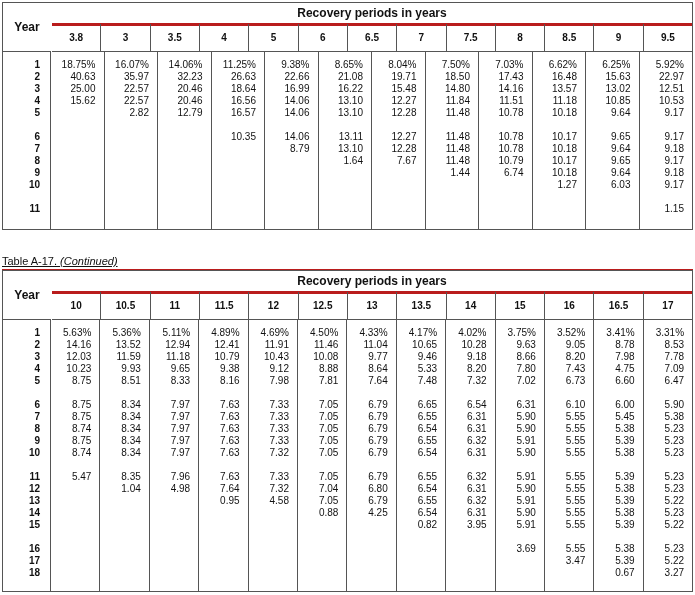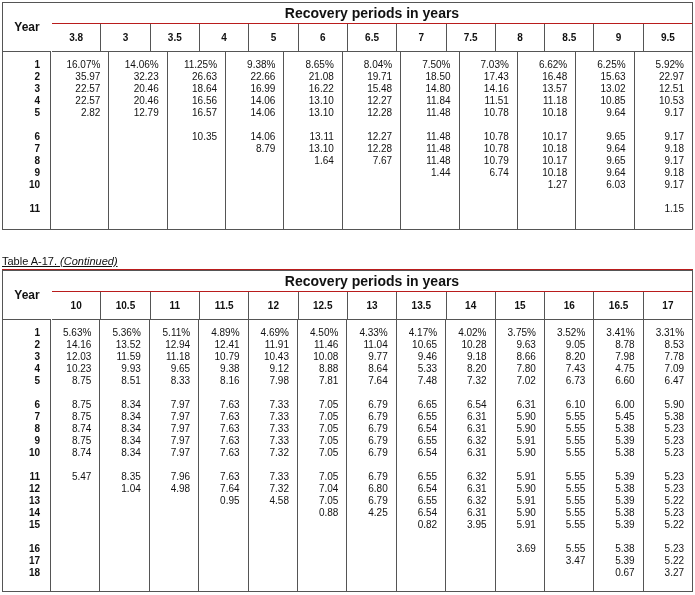--- a/index.html
+++ b/index.html
@@ -1,21 +1,21 @@
 <!DOCTYPE html>
 <html><head>
 <meta charset="utf-8">
 <style>
   html,body{margin:0;padding:0;background:#fff;}
   body{width:695px;height:595px;position:relative;overflow:hidden;font-family:"Liberation Sans",sans-serif;color:#111;}
   .tbl{position:absolute;left:2px;border:1px solid #555;box-sizing:border-box;}
   .t1{top:2px;width:691px;height:228px;}
   .t2{top:270px;width:691px;height:322px;}
   .yearhdr{position:absolute;left:0;top:0;width:48px;height:48px;display:flex;align-items:center;justify-content:center;font-weight:bold;font-size:12px;border-bottom:1px solid #555;}
-  .grouphdr{position:absolute;left:49px;right:0;top:0;height:20px;display:flex;align-items:center;justify-content:center;font-weight:bold;font-size:14px;border-bottom:1px solid #b91c1c;}
+  .grouphdr{position:absolute;left:49px;right:0;top:0;height:20px;display:flex;align-items:center;justify-content:center;font-weight:bold;font-size:12px;border-bottom:3px solid #b91c1c;}
   .colhdrs{position:absolute;left:49px;right:0;top:21px;height:27px;display:flex;border-bottom:1px solid #555;}
   .colhdr{flex:1;display:flex;align-items:center;justify-content:center;font-weight:bold;font-size:10px;border-right:1px solid #555;}
   .colhdr:last-child{border-right:none;}
   .body{position:absolute;left:0;right:0;top:49px;bottom:0;display:flex;}
   .years{width:48px;border-right:1px solid #555;padding-top:7px;box-sizing:border-box;}
   .cols{flex:1;display:flex;}
   .col{flex:1;border-right:1px solid #555;padding-top:7px;box-sizing:border-box;}
   .col:last-child{border-right:none;}
   .cell{height:12px;line-height:12px;font-size:10px;text-align:right;padding-right:8px;white-space:nowrap;}
   .ycell{height:12px;line-height:12px;font-size:10px;font-weight:bold;text-align:right;padding-right:10px;}
@@ -55,20 +55,35 @@
         <div class="ycell">6</div>
         <div class="ycell">7</div>
         <div class="ycell">8</div>
         <div class="ycell">9</div>
         <div class="ycell">10</div>
         <div class="gap"></div>
         <div class="ycell">11</div>
       </div>
     <div class="cols" id="t1-cols">
         <div class="col">
+          <div class="cell">18.75%</div>
+          <div class="cell">40.63</div>
+          <div class="cell">25.00</div>
+          <div class="cell">15.62</div>
+          <div class="cell"></div>
+          <div class="cell"></div>
+          <div class="cell"></div>
+          <div class="cell"></div>
+          <div class="cell"></div>
+          <div class="cell"></div>
+          <div class="cell"></div>
+          <div class="cell"></div>
+          <div class="cell"></div>
+        </div>
+        <div class="col">
           <div class="cell">16.07%</div>
           <div class="cell">35.97</div>
           <div class="cell">22.57</div>
           <div class="cell">22.57</div>
           <div class="cell">2.82</div>
           <div class="cell"></div>
           <div class="cell"></div>
           <div class="cell"></div>
           <div class="cell"></div>
           <div class="cell"></div>

